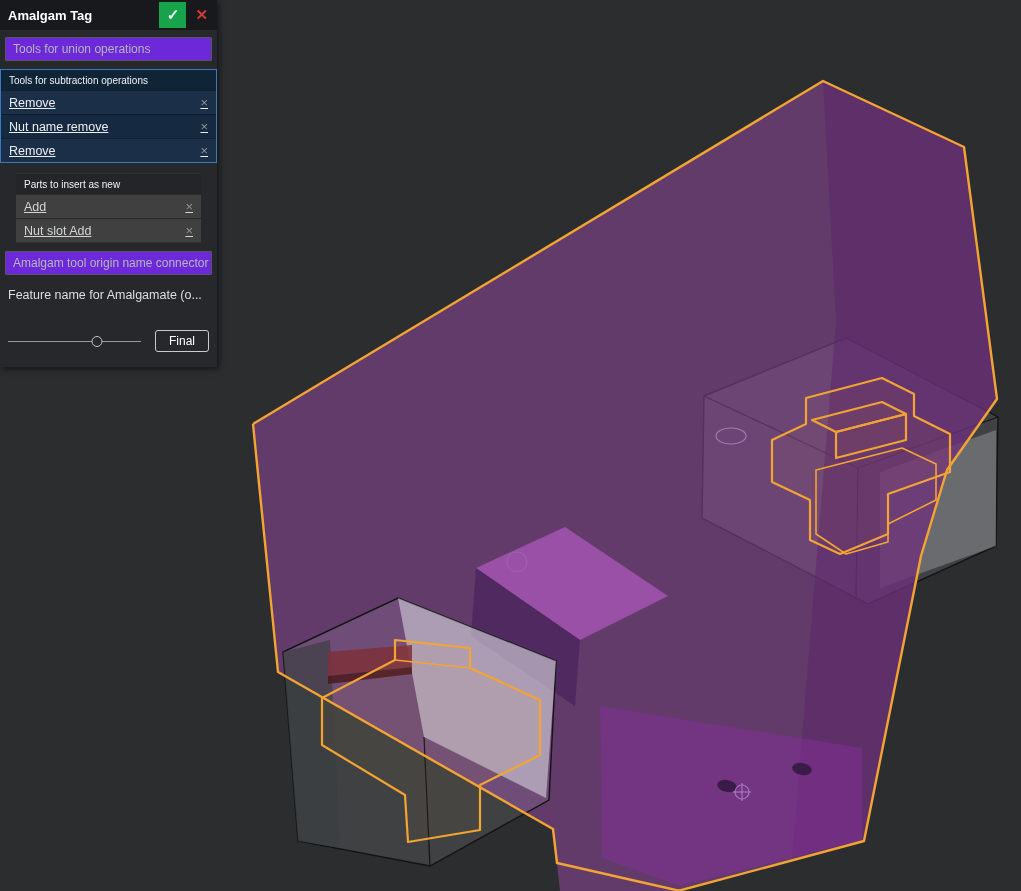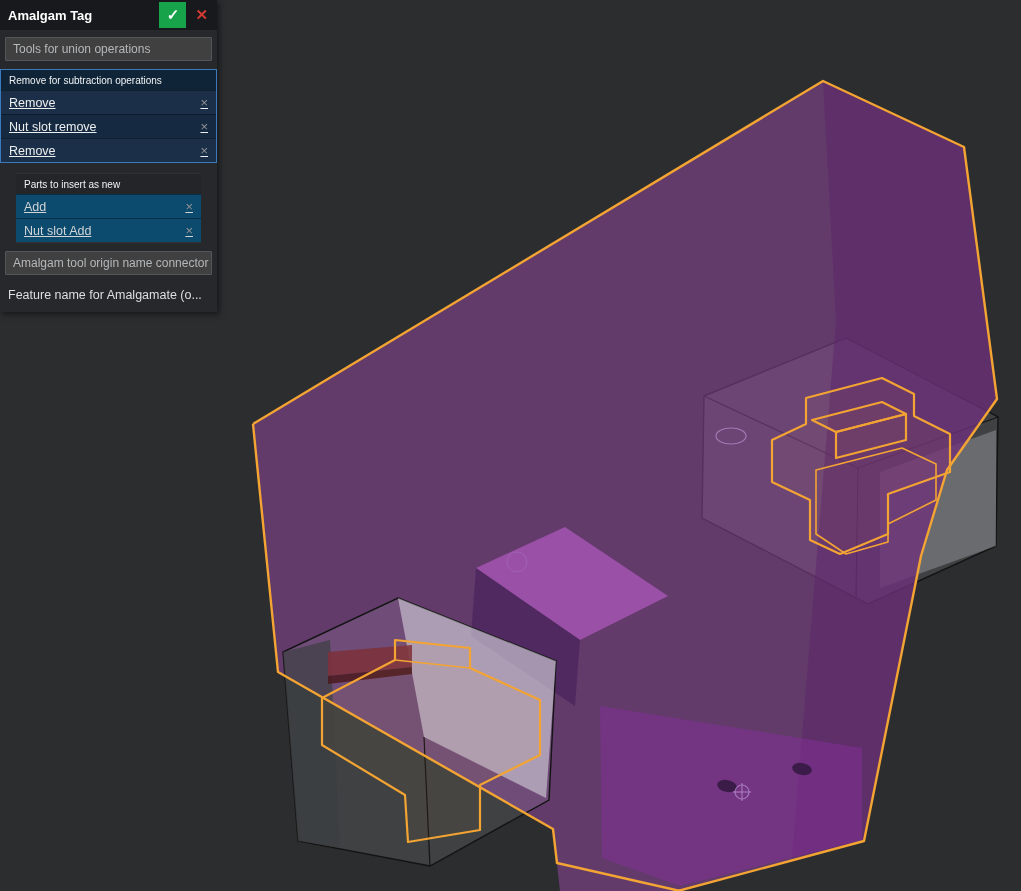--- a/index.html
+++ b/index.html
@@ -39,34 +39,34 @@
 
   .dlg-header { display:flex; align-items:center; height:30px; background:#17191c; padding-left:8px; }
   .dlg-title  { flex:1; font-weight:700; font-size:13px; color:#ffffff; }
   .btn-accept { width:27px; height:26px; background:#16a34a; border:none; color:#fff;
                 font-size:15px; font-weight:700; display:flex; align-items:center; justify-content:center;
                 margin-right:7px; cursor:pointer; }
   .btn-cancel { background:none; border:none; color:#d23b33; font-size:15px; font-weight:700;
                 margin-right:7px; padding:0 2px; cursor:pointer; }
 
   .field { margin:7px 5px 7px; border:1px solid #53565a; height:22px; display:flex; align-items:center;
-           padding:0 7px; color:#b4b7ba; font-size:12px; background:#404040; border-radius:1px;
+           padding:0 7px; color:#b4b7ba; font-size:12px; background:#6d28d9; border-radius:1px;
            white-space:nowrap; overflow:hidden; }
 
   .group { margin:2px 16px 8px; }
   .group.selected { border:1px solid #3a7abd; background:#102437; margin:8px 0 10px; }
   .group.plain    { background:#232528; border-top:1px solid #303336; border-bottom:1px solid #303336; }
 
   .group-label { font-size:10px; padding:5px 8px 4px; color:#f0f2f4; }
 
   .list-item { display:flex; justify-content:space-between; align-items:center; height:23px;
                padding:0 8px; font-size:12.5px; color:#eceeef; border-top:1px solid rgba(0,0,0,.35);text-decoration:underline; }
   .selected .list-item { background:#1b3048; }
   .selected .list-item.alt { background:#152940; }
-  .plain .list-item { background:#0c4a6e; color:#d2d4d6; }
+  .plain .list-item { background:#404040; color:#d2d4d6; }
   .remove-x { color:#909396; font-size:13px; cursor:pointer; }
 
   .feature-name { margin:13px 8px 8px; font-size:12.5px; color:#dedfe1; white-space:nowrap; overflow:hidden; }
 
   .dlg-footer { display:flex; align-items:center; padding:16px 8px 13px; margin-top:12px; }
   .slider { position:relative; flex:1; height:1px; background:#96999c; margin-right:14px; }
   .slider-thumb { position:absolute; top:-5px; left:67%; width:9px; height:9px; border:1px solid #c3c6c9;
                   border-radius:50%; background:#26282b; transform:translateX(-50%); }
   .btn-final { background:transparent; border:1px solid #c9ccce; border-radius:3px; color:#ffffff;
                font-size:12px; padding:3px 13px; cursor:pointer; }
@@ -145,27 +145,27 @@
       <button class="btn-cancel">
         <span>✕</span>
       </button>
     </div>
 
     <div class="field">
       <span>Tools for union operations</span>
     </div>
 
     <div class="group selected">
-      <div class="group-label">Remove for subtraction operations</div>
+      <div class="group-label">Tools for subtraction operations</div>
       <div class="list-item">
         <span>Remove</span>
         <span class="remove-x">×</span>
       </div>
       <div class="list-item alt">
-        <span>Nut slot remove</span>
+        <span>Nut name remove</span>
         <span class="remove-x">×</span>
       </div>
       <div class="list-item">
         <span>Remove</span>
         <span class="remove-x">×</span>
       </div>
     </div>
 
     <div class="group plain">
       <div class="group-label">Parts to insert as new</div>
@@ -178,15 +178,21 @@
         <span class="remove-x">×</span>
       </div>
     </div>
 
     <div class="field">
       <span>Amalgam tool origin name connector</span>
     </div>
 
     <div class="feature-name">Feature name for Amalgamate (o...</div>
 
+    <div class="dlg-footer">
+      <div class="slider">
+        <div class="slider-thumb" style="left: 67%;"></div>
+      </div>
+      <button class="btn-final">Final</button>
+    </div>
 
   </div>
 </div>
 
 </body></html>

